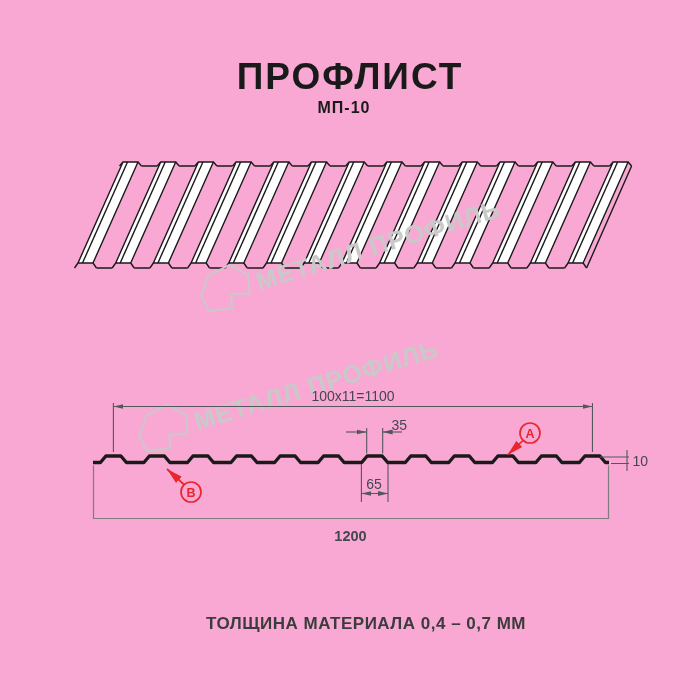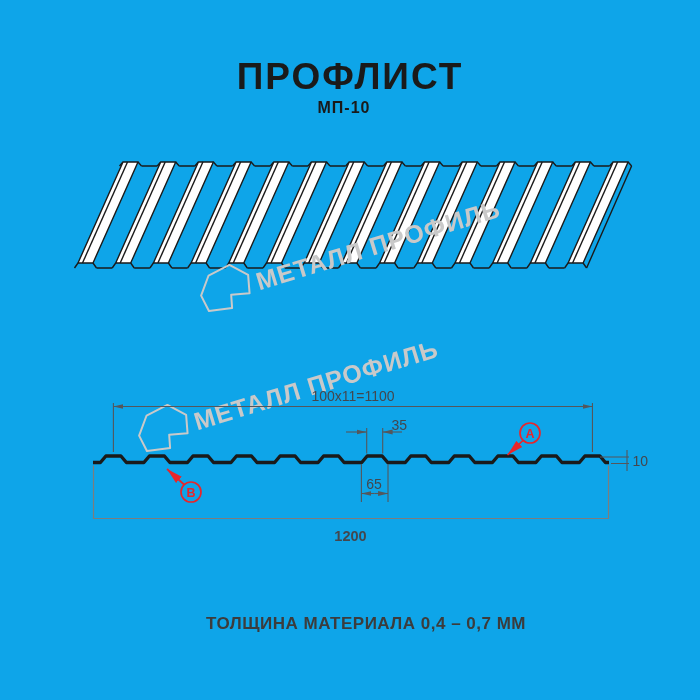--- a/index.html
+++ b/index.html
@@ -1,16 +1,16 @@
 <!DOCTYPE html>
 <html><head>
 <meta charset="utf-8">
 <style>
   html,body{margin:0;padding:0;background:#fff;}
-  .page{position:relative;width:700px;height:700px;background:#0ea5e9;overflow:hidden;
+  .page{position:relative;width:700px;height:700px;background:#f9a8d4;overflow:hidden;
         font-family:"Liberation Sans",sans-serif;text-decoration:underline;}
   .title{position:absolute;left:0;top:56px;width:700px;text-align:center;
          font-size:37px;font-weight:800;letter-spacing:2px;color:var(--ink);}
   .subtitle{position:absolute;left:0;top:99px;width:688px;text-align:center;
          font-size:16px;font-weight:700;letter-spacing:1px;color:var(--ink);}
   .footer{position:absolute;left:16px;top:614px;width:700px;text-align:center;
          font-size:17px;font-weight:700;letter-spacing:.5px;color:#3c3c3c;}
   svg#drawing{position:absolute;left:0;top:0;}
   .ln{stroke:var(--ink);fill:none;stroke-width:1.4;stroke-linejoin:round;}
   .lnf{fill:#fff;stroke:var(--ink);stroke-width:1.4;stroke-linejoin:round;}

